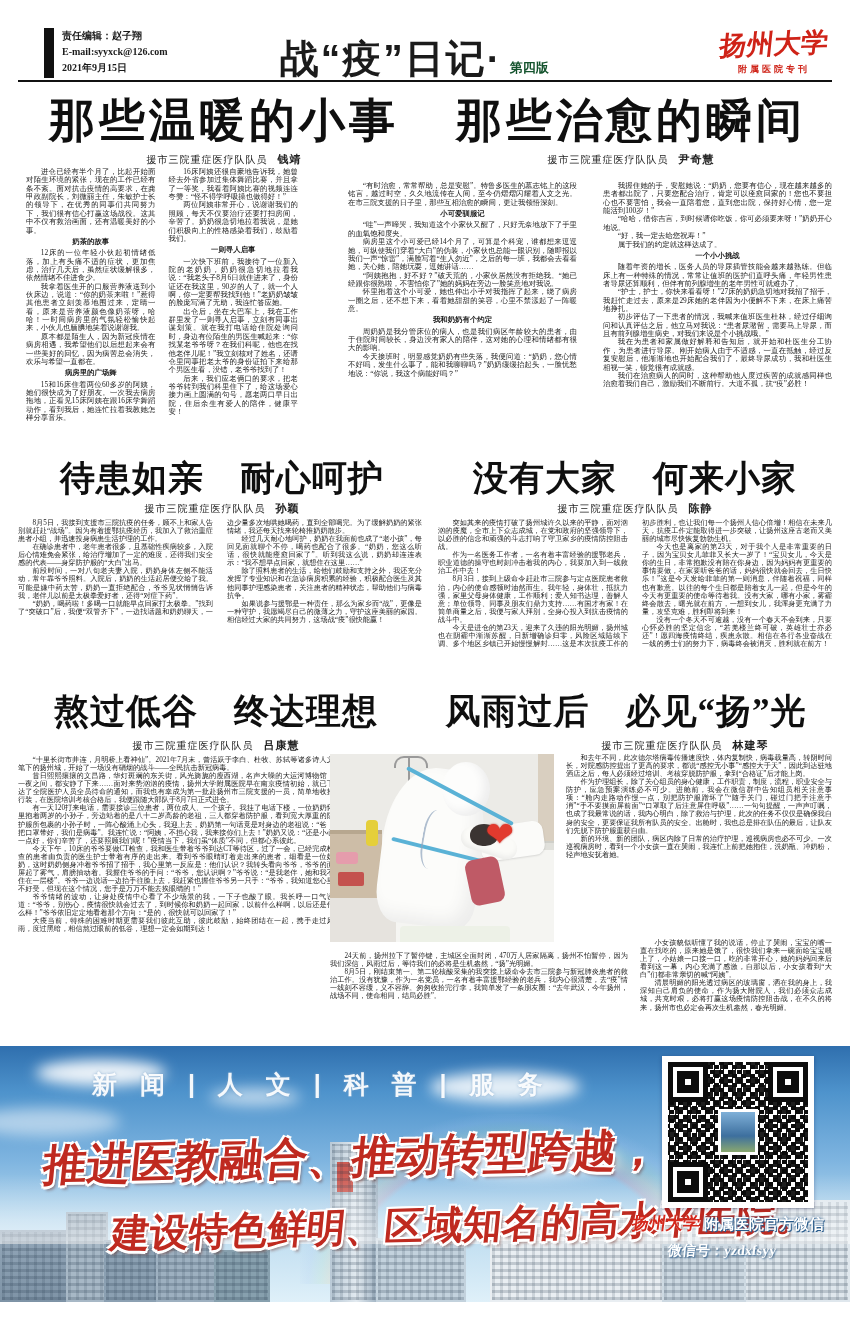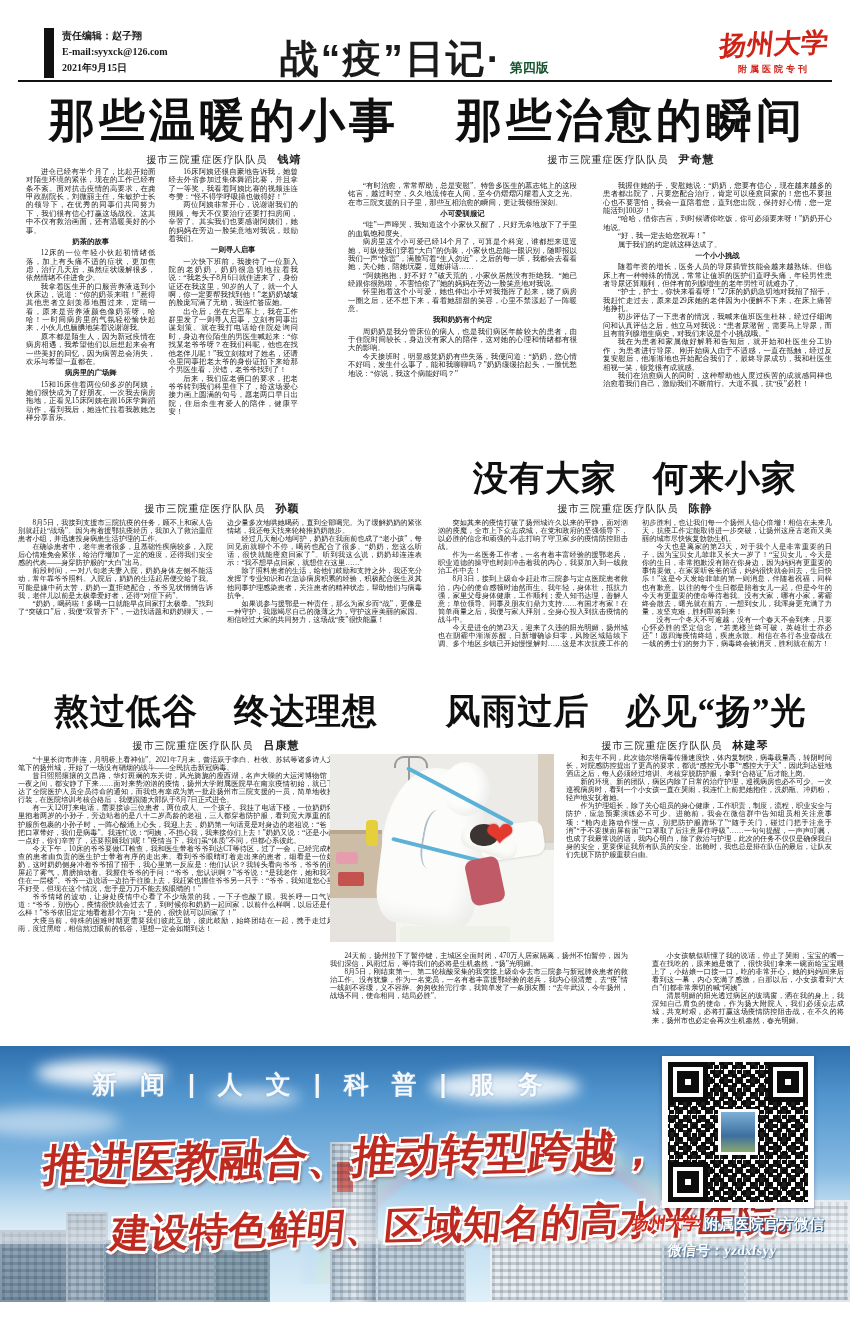--- a/index.html
+++ b/index.html
@@ -112,21 +112,21 @@
     </div>
     <div class="ab body cols2 body-top" style="left:8px;top:78px;width:272px;height:284px;">
       <p>进仓已经有半个月了，比起开始面对陌生环境的紧张，现在的工作已经有条不紊。面对抗击疫情的高要求，在龚甲政副院长，刘微丽主任，朱敏护士长的领导下，在优秀的同事们共同努力下，我们很有信心打赢这场战役。这其中不仅有救治画面，还有温暖美好的小事。</p>
       <p class="sub">奶茶的故事</p>
       <p>12床的一位年轻小伙起初情绪低落，加上有头痛不适的症状，更加焦虑，治疗几天后，虽然症状缓解很多，依然情绪不佳进食少。</p>
       <p>我拿着医生开的口服营养液送到小伙床边，说道：“你的奶茶来啦！”惹得其他患者立刻羡慕地围过来，定睛一看，原来是营养液颜色像奶茶呀，哈哈！一时间病房里的气氛轻松愉快起来，小伙儿也腼腆地笑着说谢谢我。</p>
       <p>原本都是陌生人，因为新冠疫情在病房相遇，我希望他们以后想起来会有一些美好的回忆，因为病苦总会消失，欢乐与希望一直都在。</p>
       <p class="sub">病房里的广场舞</p>
       <p>15和16床住着两位60多岁的阿姨，她们很快成为了好朋友。一次我去病房拖地，正看见15床阿姨在跟16床学舞蹈动作，看到我后，她连忙拉着我教她怎样分享音乐。</p>
       <p>16床阿姨还很自豪地告诉我，她曾经去外省参加过集体舞蹈比赛，并且拿了一等奖，我看着阿姨比赛的视频连连夸赞：“怪不得学呼吸操也做得好！”</p>
-      <p>两位阿姨非常开心，说谢谢我们的照顾，每天不仅要治疗还要打扫房间，辛苦了。其实我们也要感谢阿姨们，她的妈妈在旁边一脸笑意地对我说，鼓励着我们。</p>
+      <p>两位阿姨非常开心，说谢谢我们的照顾，每天不仅要治疗还要打扫房间，辛苦了。奶奶很急切地拉着我说，是她们积极向上的性格感染着我们，鼓励着我们。</p>
       <p class="sub">一则寻人启事</p>
       <p>一次快下班前，我接待了一位新入院的老奶奶，奶奶很急切地拉着我说：“我老头子8月6日就住进来了，身份证还在我这里，90岁的人了，就一个人啊，你一定要帮我找到他！”老奶奶皱皱的脸庞写满了无助，我连忙答应她。</p>
       <p>出仓后，坐在大巴车上，我在工作群里发了一则寻人启事，立刻有同事出谋划策。就在我打电话给住院处询问时，身边有位陌生的男医生喊起来：“你找某老爷爷呀？在我们科呢，他也在找他老伴儿呢！”我立刻核对了姓名，还请仓里同事把老太爷的身份证拍下来给那个男医生看，没错，老爷爷找到了！</p>
       <p>后来，我们应老俩口的要求，把老爷爷转到我们科里住下了，给这场爱心接力画上圆满的句号，愿老两口早日出院，住后余生有爱人的陪伴，健康平安！</p>
     </div>
 
     <div class="ab art-title t-big" style="left:412px;top:0;width:402px;">那些治愈的瞬间</div>
     <div class="ab byline" style="left:412px;top:62px;width:402px;">
       <span>援市三院重症医疗队队员</span><b>尹奇慧</b>
     </div>
@@ -147,20 +147,21 @@
       <p class="sub">一个小小挑战</p>
       <p>随着年资的增长，医务人员的导尿插管技能会越来越熟练。但临床上有一种特殊的情况，常常让值班的医护们直呼头痛，年轻男性患者导尿还算顺利，但伴有前列腺增生的老年男性可就难办了。</p>
       <p>“护士，护士，你快来看看呀！”27床的奶奶急切地对我招了招手，我赶忙走过去，原来是29床她的老伴因为小便解不下来，在床上痛苦地挣扎。</p>
       <p>初步评估了一下患者的情况，我喊来值班医生杜林，经过仔细询问和认真评估之后，他立马对我说：“患者尿潴留，需要马上导尿，而且有前列腺增生病史，对我们来说是个小挑战哦。”</p>
       <p>我在为患者和家属做好解释和告知后，就开始和杜医生分工协作，为患者进行导尿。刚开始病人由于不适感，一直在抵触，经过反复安慰后，他渐渐地也开始配合我们了，最终导尿成功，我和杜医生相视一笑，顿觉很有成就感。</p>
       <p>我们在治愈病人的同时，这种帮助他人度过疾苦的成就感同样也治愈着我们自己，激励我们不断前行。大道不孤，抗“疫”必胜！</p>
     </div>
   </div>
 
   <div class="ab" style="left:18px;top:455px;width:814px;height:216px;">
+    <div class="ab art-title t-mid" style="left:0;top:0;width:408px;">待患如亲　耐心呵护</div>
     <div class="ab byline" style="left:0;top:46px;width:408px;">
       <span>援市三院重症医疗队队员</span><b>孙颖</b>
     </div>
     <div class="ab body cols2 body-mid" style="left:0;top:64px;width:404px;height:150px;">
       <p>8月5日，我接到支援市三院抗疫的任务，顾不上和家人告别就赶赴“战场”。因为有着援鄂抗疫经历，我加入了救治重症患者小组，并迅速投身病患生活护理的工作。</p>
       <p>在确诊患者中，老年患者很多，且基础性疾病较多，入院后心情难免会紧张，给治疗增加了一定的难度，还得我们安全感的代表——身穿防护服的“大白”出马。</p>
       <p>前段时间，一对八旬老夫妻入院，奶奶身体左侧不能活动，常年靠爷爷照料。入院后，奶奶的生活起居便交给了我。可能是嫌中药太苦，奶奶一直拒绝配合，爷爷见状悄悄告诉我，老伴儿以前是太极拳爱好者，还得“对症下药”。</p>
       <p>“奶奶，喝药啦！多喝一口就能早点回家打太极拳。”找到了“突破口”后，我便“双管齐下”，一边找话题和奶奶聊天，一边少量多次地哄她喝药，直到全部喝完。为了缓解奶奶的紧张情绪，我还每天找来轮椅推奶奶散步。</p>
       <p>经过几天耐心地呵护，奶奶在我面前也成了“老小孩”，每回见面就聊个不停，喝药也配合了很多。“奶奶，您这么听话，很快就能痊愈回家了”。听到我这么说，奶奶却连连表示：“我不想早点回家，就想住在这里……”</p>
       <p>除了照料患者的生活，给他们鼓励和支持之外，我还充分发挥了专业知识和在急诊病房积累的经验，积极配合医生及其他同事护理感染患者，关注患者的精神状态，帮助他们与病毒抗争。</p>
@@ -218,28 +219,28 @@
       <div class="ph-mark"></div>
       <div class="ph-arm"></div>
       <div class="ph-hair"></div>
       <div class="ph-cbody"></div>
       <div class="ph-heart">❤</div>
       <div class="ph-tray"></div>
     </div>
 
     <div class="ab body body-bot" style="left:548px;top:66px;width:266px;height:190px;">
       <p>和去年不同，此次德尔塔病毒传播速度快，体内复制快，病毒载量高，转阴时间长，对院感防控提出了更高的要求，都说“感控无小事”“感控大于天”，因此到达驻地酒店之后，每人必须经过培训、考核穿脱防护服，拿到“合格证”后才能上岗。</p>
+      <p>作为护理组长，除了关心组员的身心健康，工作职责，制度，流程，职业安全与防护，应急预案演练必不可少。进舱前，我会在微信群中告知组员相关注意事项：“舱内走路动作慢一点，别把防护服蹭坏了”“随手关门，碰过门把手注意手消”“手不要摸面屏前面”“口罩取了后注意屏住呼吸”……一句句提醒，一声声叮嘱，也成了我最常说的话，我内心明白，除了救治与护理，此次的任务不仅仅是确保我自身的安全，更要保证我所有队员的安全。出舱时，我也总是排在队伍的最后，让队友们先脱下防护服重获自由。</p>
       <p>新的环境、新的团队，病区内除了日常的治疗护理，巡视病房也必不可少。一次巡视病房时，看到一个小女孩一直在哭闹，我连忙上前把她抱住，洗奶瓶、冲奶粉，轻声地安抚着她。</p>
-      <p>作为护理组长，除了关心组员的身心健康，工作职责，制度，流程，职业安全与防护，应急预案演练必不可少。进舱前，我会在微信群中告知组员相关注意事项：“舱内走路动作慢一点，别把防护服蹭坏了”“随手关门，碰过门把手注意手消”“手不要摸面屏前面”“口罩取了后注意屏住呼吸”……一句句提醒，一声声叮嘱，也成了我最常说的话，我内心明白，除了救治与护理，此次的任务不仅仅是确保我自身的安全，更要保证我所有队员的安全。出舱时，我也总是排在队伍的最后，让队友们先脱下防护服重获自由。</p>
     </div>
     <div class="ab body body-bot" style="left:312px;top:264px;width:298px;height:94px;">
       <p>24天前，扬州拉下了暂停键，主城区全面封闭，470万人居家隔离，扬州不怕暂停，因为我们深信，风雨过后，等待我们的必将是生机盎然，“扬”光明媚。</p>
       <p>8月5日，刚结束第一、第二轮核酸采集的我突接上级命令去市三院参与新冠肺炎患者的救治工作。没有犹豫，作为一名党员，一名有着丰富援鄂经验的老兵，我内心很清楚，去“疫”情一线刻不容缓，义不容辞。匆匆收拾完行李，我简单发了一条朋友圈：“去年武汉，今年扬州，战场不同，使命相同，结局必胜”。</p>
     </div>
-    <div class="ab body body-bot" style="left:622px;top:264px;width:192px;height:94px;margin-left:12px;">
+    <div class="ab body body-bot" style="left:622px;top:251px;width:192px;height:94px;">
       <p>小女孩貌似听懂了我的说话，停止了哭闹，宝宝的嘴一直在找吃的，原来她是饿了，很快我们拿来一碗面给宝宝喂上了，小姑娘一口接一口，吃的非常开心，她的妈妈回来后看到这一幕，内心充满了感激，自那以后，小女孩看到“大白”们都非常亲切的喊“阿姨”。</p>
       <p>清晨明媚的阳光透过病区的玻璃窗，洒在我的身上，我深知自己肩负的使命，作为扬大附院人，我们必须众志成城，共克时艰，必将打赢这场疫情防控阻击战，在不久的将来，扬州市也必定会再次生机盎然，春光明媚。</p>
     </div>
   </div>
 
   <div class="ab banner">
     <div class="cl" style="left:36px;top:14px;width:130px;height:26px;opacity:.9;"></div>
     <div class="cl" style="left:210px;top:42px;width:90px;height:18px;opacity:.6;"></div>
     <div class="cl" style="right:270px;top:26px;width:150px;height:30px;opacity:.85;"></div>
     <div class="cl" style="left:-30px;top:62px;width:150px;height:28px;opacity:.5;"></div>

